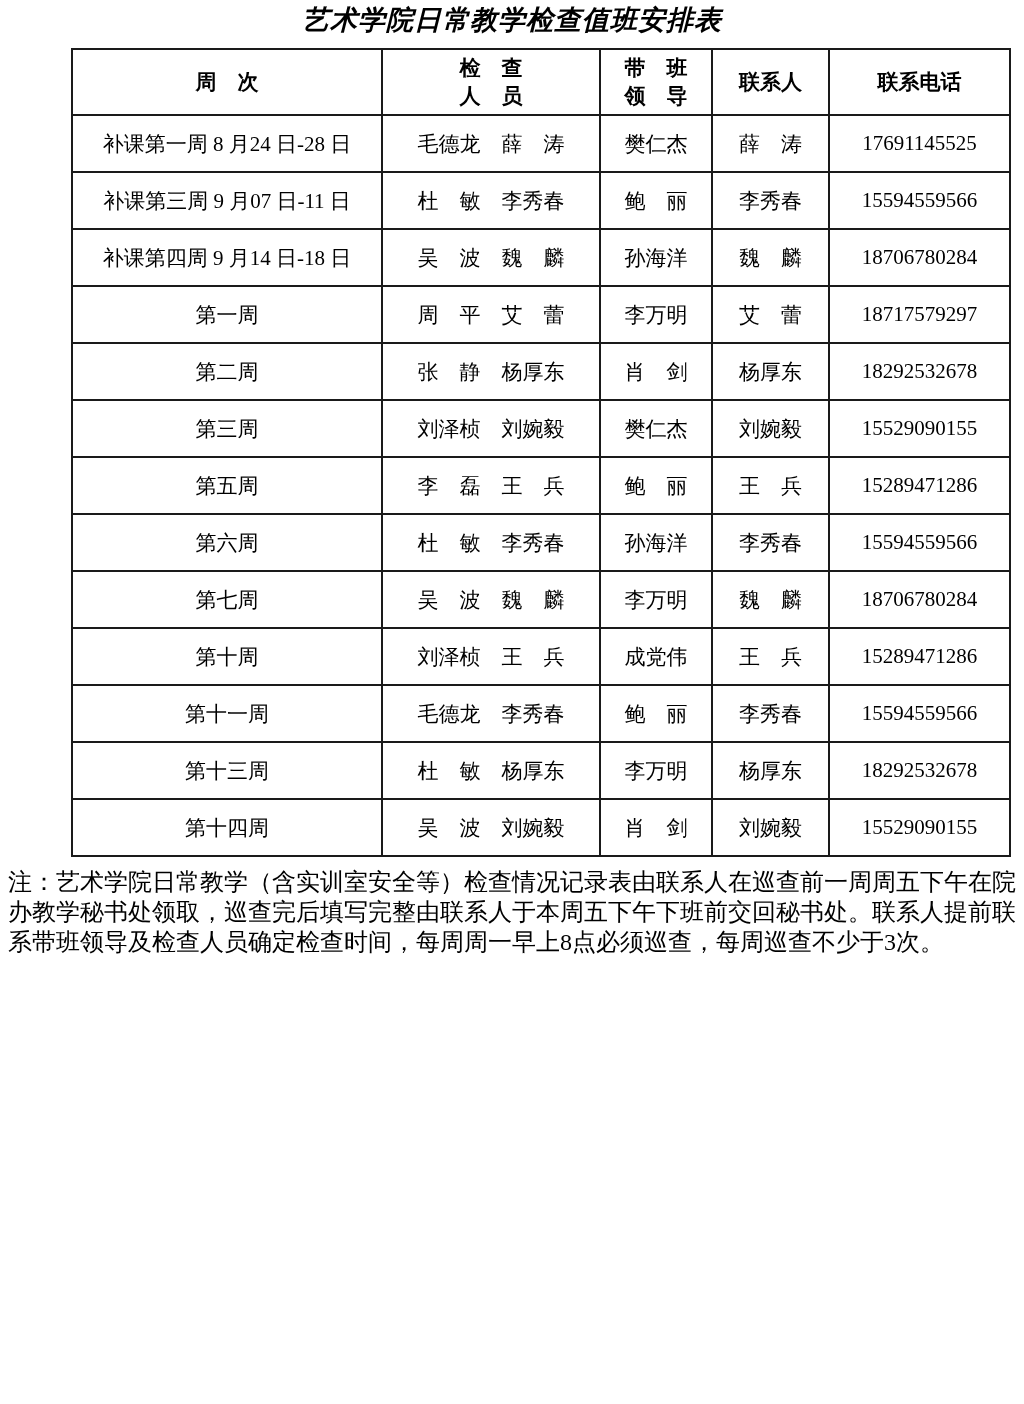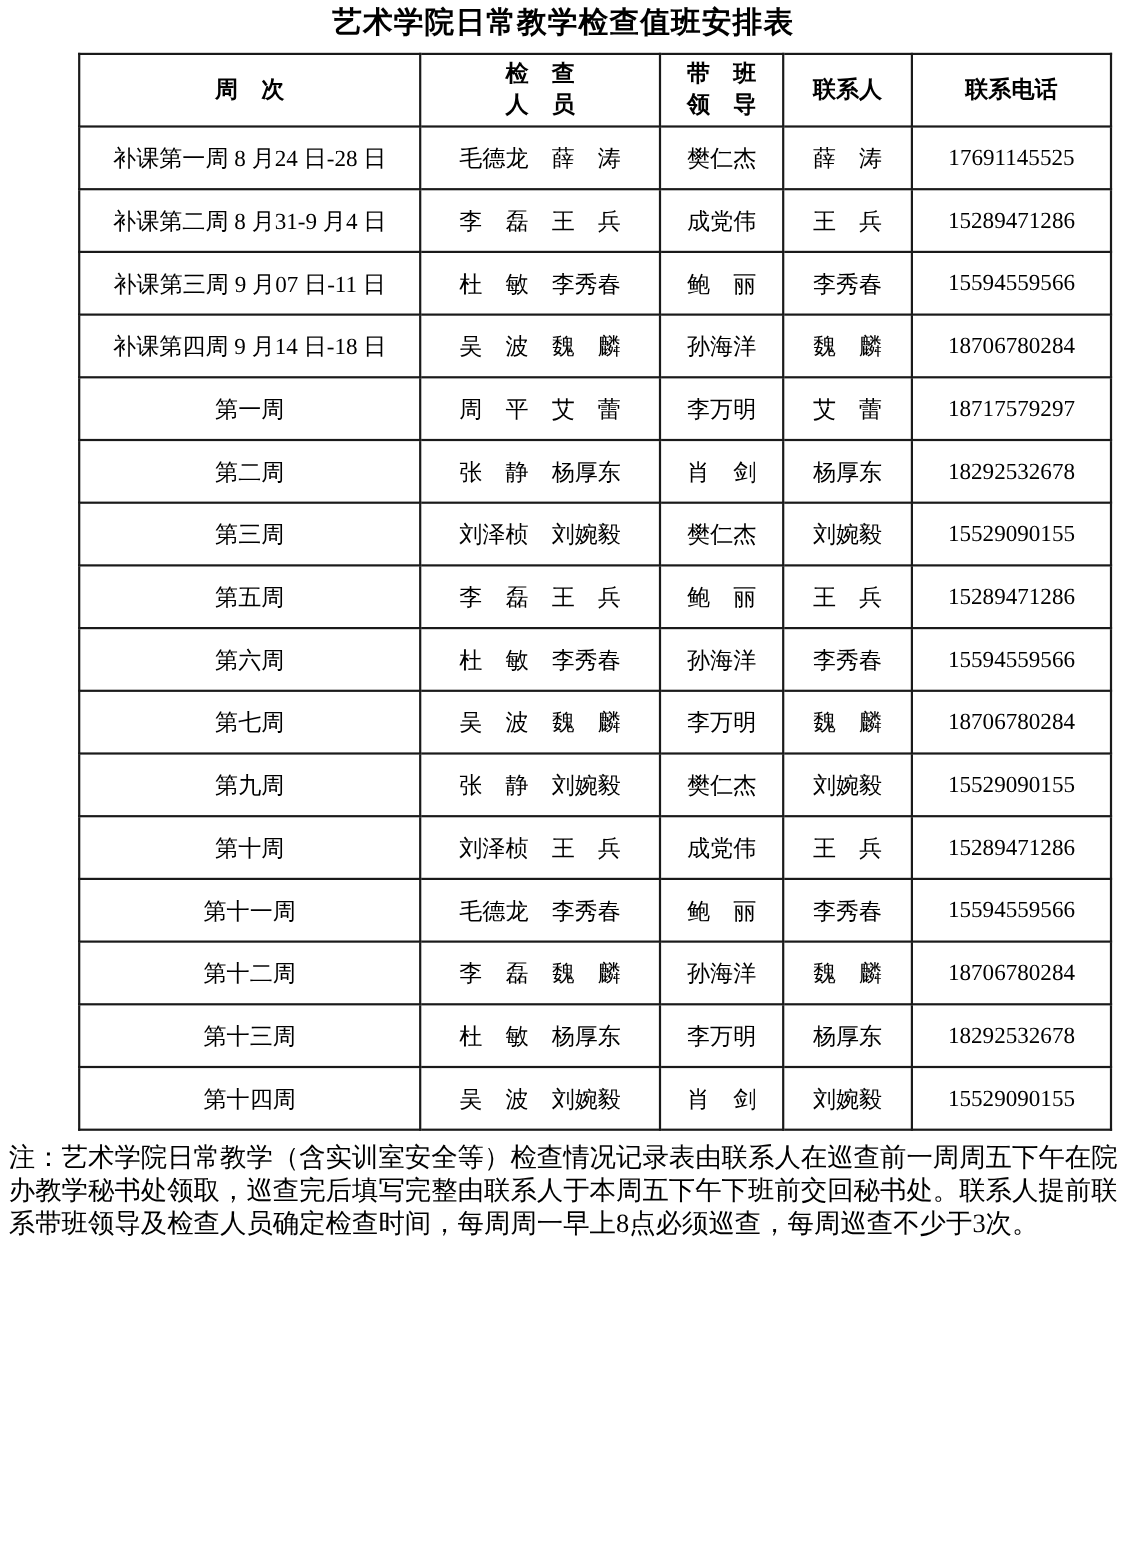--- a/index.html
+++ b/index.html
@@ -21,20 +21,21 @@
     position: relative;
   }
   .title {
     margin: 2px 0 10px 0;
     text-align: center;
     font-family: "Liberation Sans", "DejaVu Sans", sans-serif;
     font-weight: bold;
     font-size: 27px;
     letter-spacing: 1px;
     color: #000000;
+    font-style: italic;
   }
   table.duty-table {
     border-collapse: collapse;
     table-layout: fixed;
     margin-left: 71px;
     width: 938px;
   }
   .duty-table th,
   .duty-table td {
     border: 2px solid #1a1a1a;
@@ -99,27 +100,20 @@
     </thead>
     <tbody id="table-body">
         <tr>
           <td>补课第一周 8 月24 日-28 日</td>
           <td>毛德龙　薛　涛</td>
           <td>樊仁杰</td>
           <td>薛　涛</td>
           <td>17691145525</td>
         </tr>
         <tr>
-          <td>补课第二周 8 月31-9 月4 日</td>
-          <td>李　磊　王　兵</td>
-          <td>成党伟</td>
-          <td>王　兵</td>
-          <td>15289471286</td>
-        </tr>
-        <tr>
           <td>补课第三周 9 月07 日-11 日</td>
           <td>杜　敏　李秀春</td>
           <td>鲍　丽</td>
           <td>李秀春</td>
           <td>15594559566</td>
         </tr>
         <tr>
           <td>补课第四周 9 月14 日-18 日</td>
           <td>吴　波　魏　麟</td>
           <td>孙海洋</td>
@@ -162,48 +156,34 @@
           <td>15594559566</td>
         </tr>
         <tr>
           <td>第七周</td>
           <td>吴　波　魏　麟</td>
           <td>李万明</td>
           <td>魏　麟</td>
           <td>18706780284</td>
         </tr>
         <tr>
-          <td>第九周</td>
-          <td>张　静　刘婉毅</td>
-          <td>樊仁杰</td>
-          <td>刘婉毅</td>
-          <td>15529090155</td>
-        </tr>
-        <tr>
           <td>第十周</td>
           <td>刘泽桢　王　兵</td>
           <td>成党伟</td>
           <td>王　兵</td>
           <td>15289471286</td>
         </tr>
         <tr>
           <td>第十一周</td>
           <td>毛德龙　李秀春</td>
           <td>鲍　丽</td>
           <td>李秀春</td>
           <td>15594559566</td>
         </tr>
         <tr>
-          <td>第十二周</td>
-          <td>李　磊　魏　麟</td>
-          <td>孙海洋</td>
-          <td>魏　麟</td>
-          <td>18706780284</td>
-        </tr>
-        <tr>
           <td>第十三周</td>
           <td>杜　敏　杨厚东</td>
           <td>李万明</td>
           <td>杨厚东</td>
           <td>18292532678</td>
         </tr>
         <tr>
           <td>第十四周</td>
           <td>吴　波　刘婉毅</td>
           <td>肖　剑</td>

